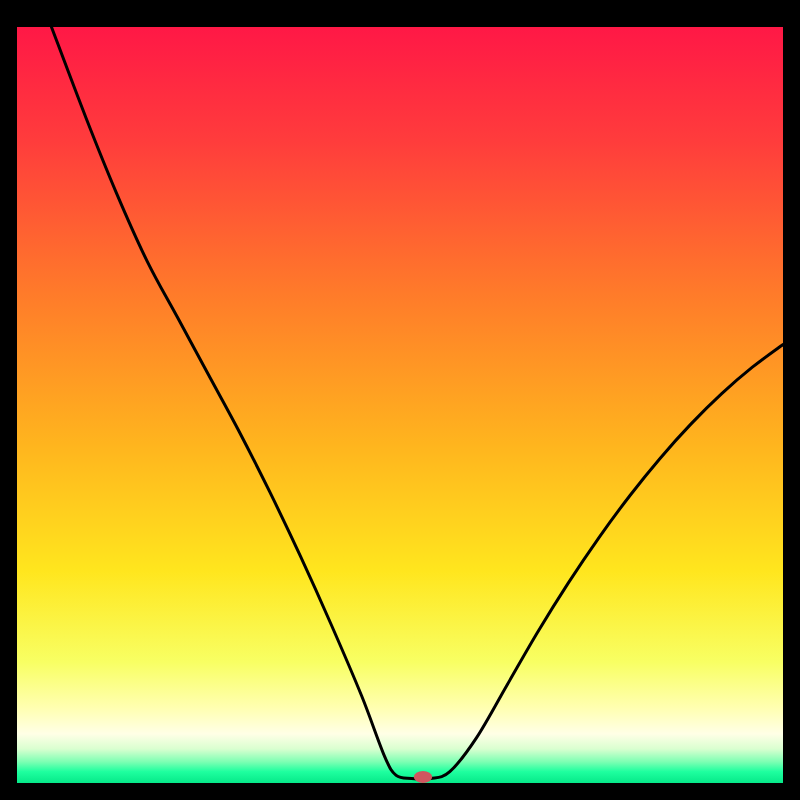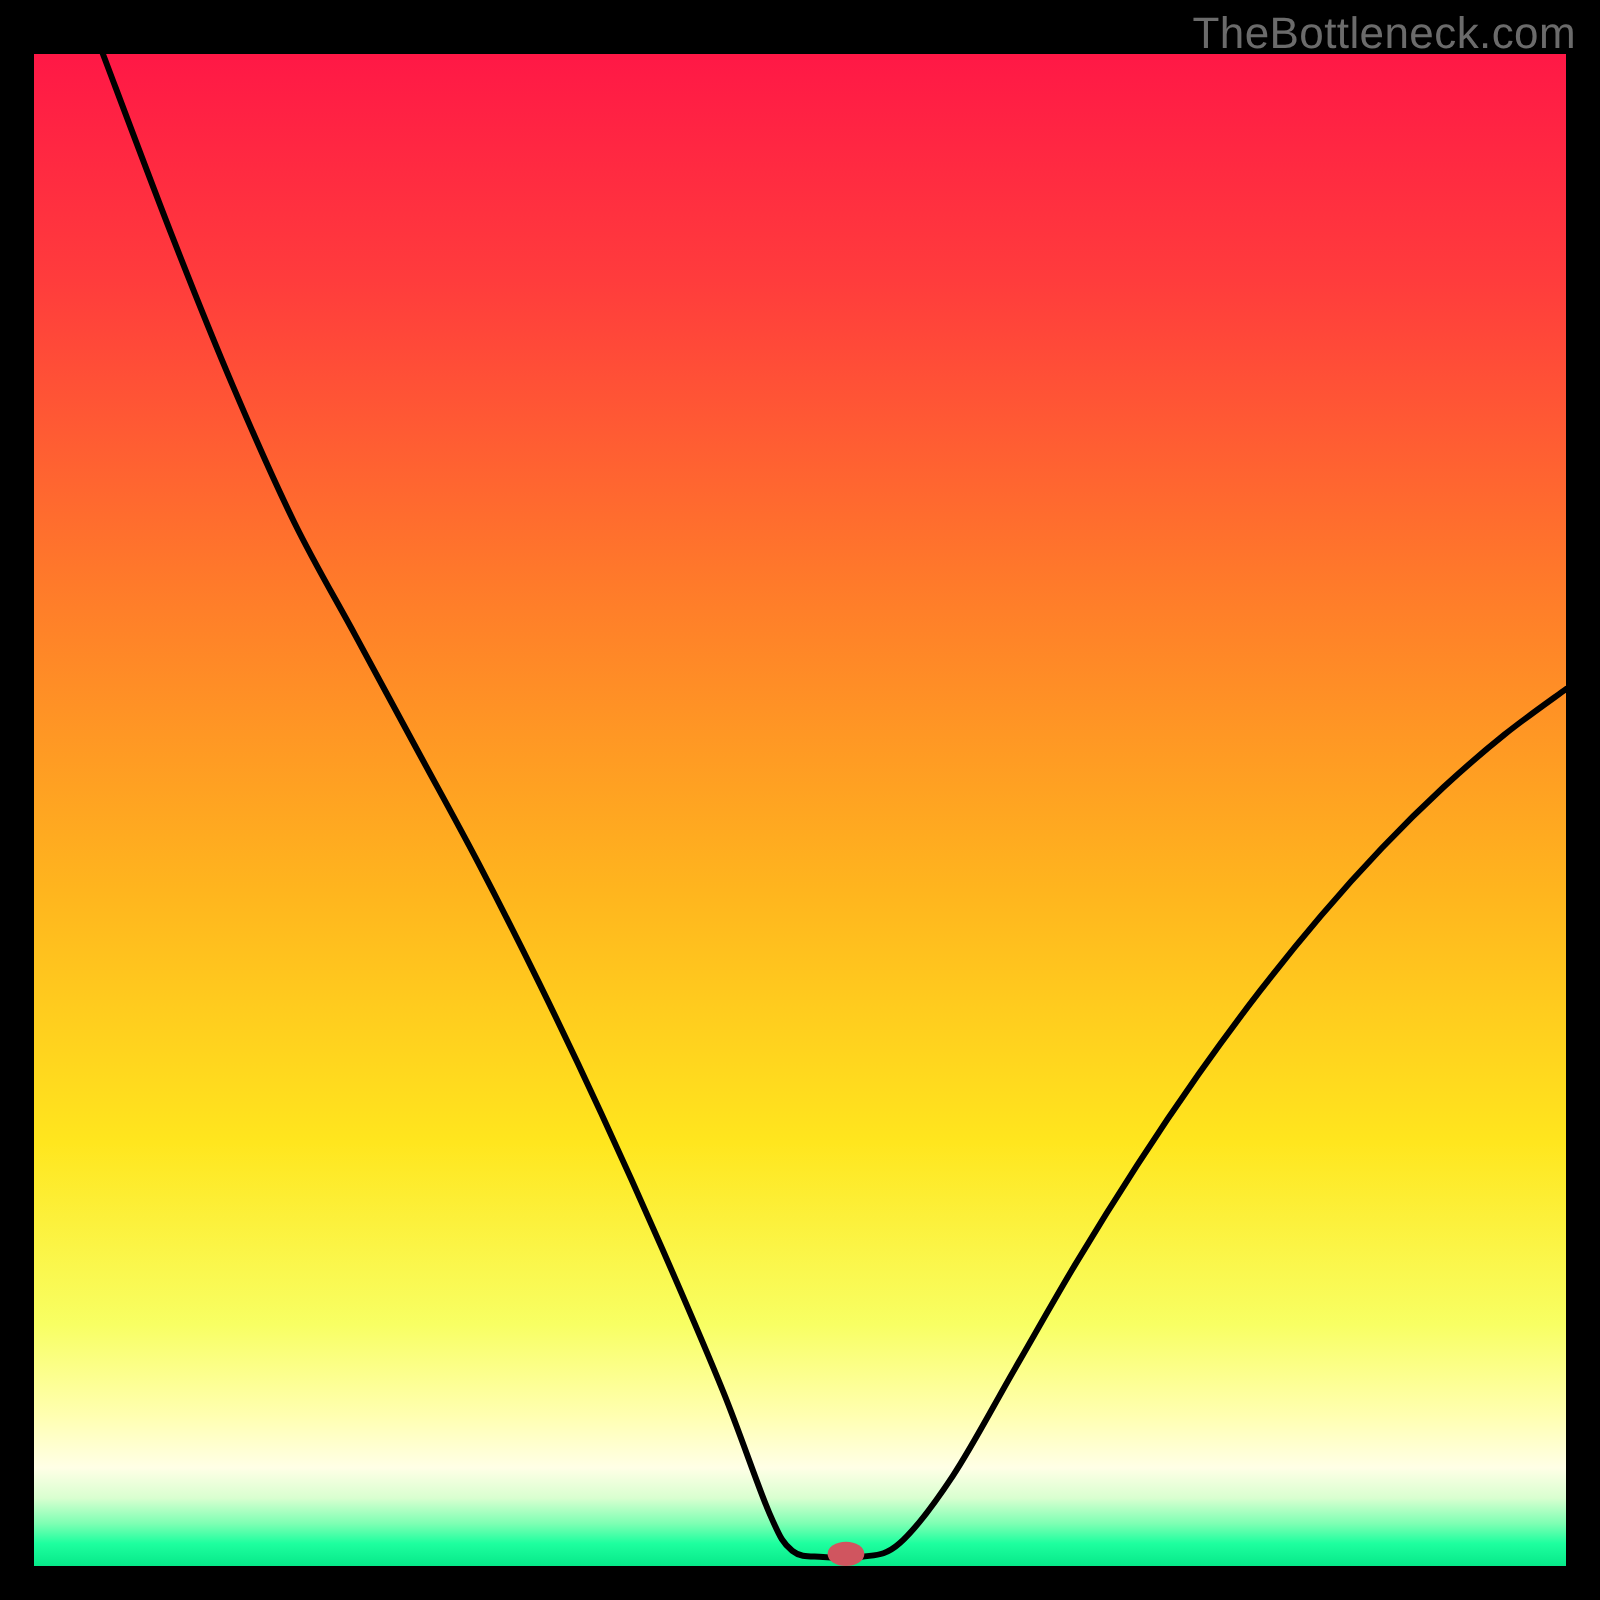--- a/index.html
+++ b/index.html
@@ -32,21 +32,20 @@
     inset: 0;
     width: 800px;
     height: 800px;
     display: block;
   }
 </style>
 </head>
 <body>
 
 <div class="frame">
-  <div class="watermark">TheBottleneck.com</div>
 
   <svg class="chart" viewBox="0 0 800 800">
     <defs>
       <linearGradient id="bg-grad" x1="0" y1="0" x2="0" y2="1">
           <stop offset="0.00%" stop-color="#ff1846"></stop>
           <stop offset="15.00%" stop-color="#ff3c3c"></stop>
           <stop offset="35.00%" stop-color="#ff7a2a"></stop>
           <stop offset="55.00%" stop-color="#ffb41e"></stop>
           <stop offset="72.00%" stop-color="#ffe61e"></stop>
           <stop offset="84.00%" stop-color="#f8ff63"></stop>

